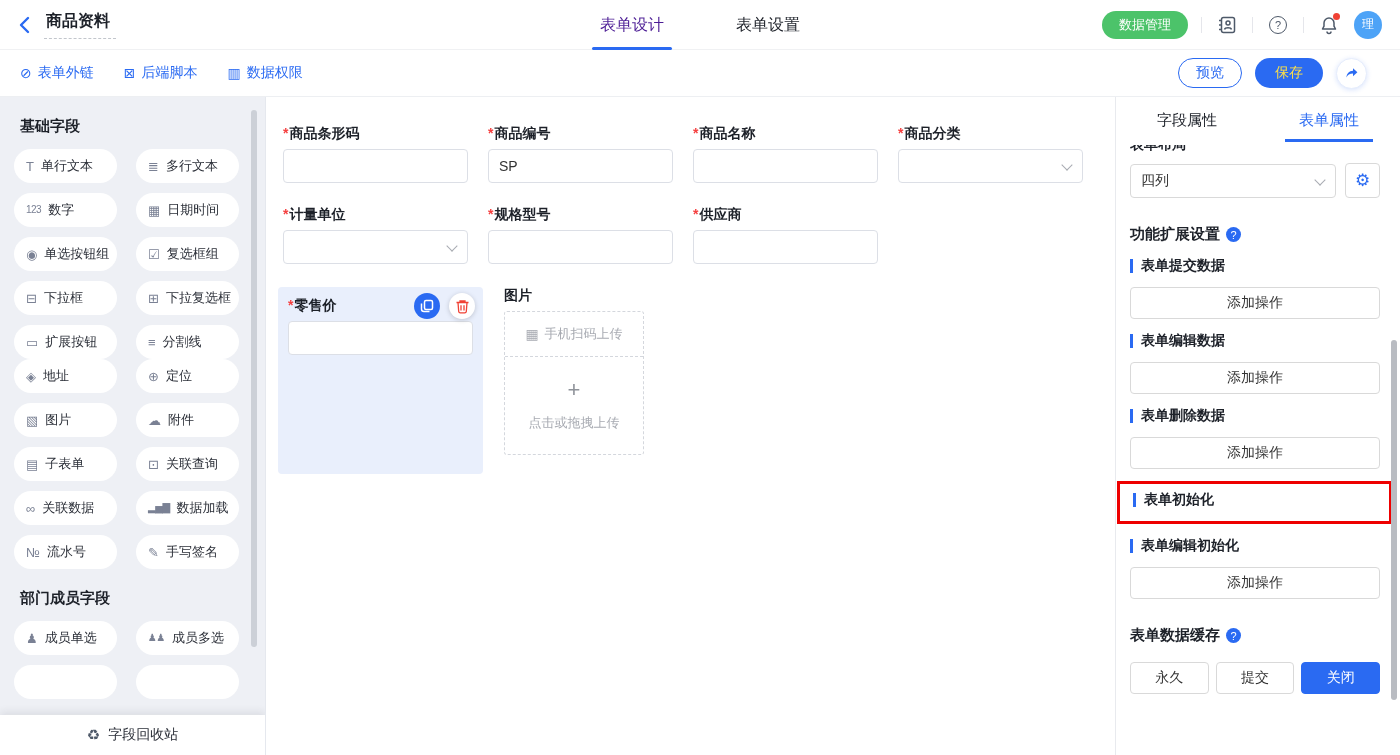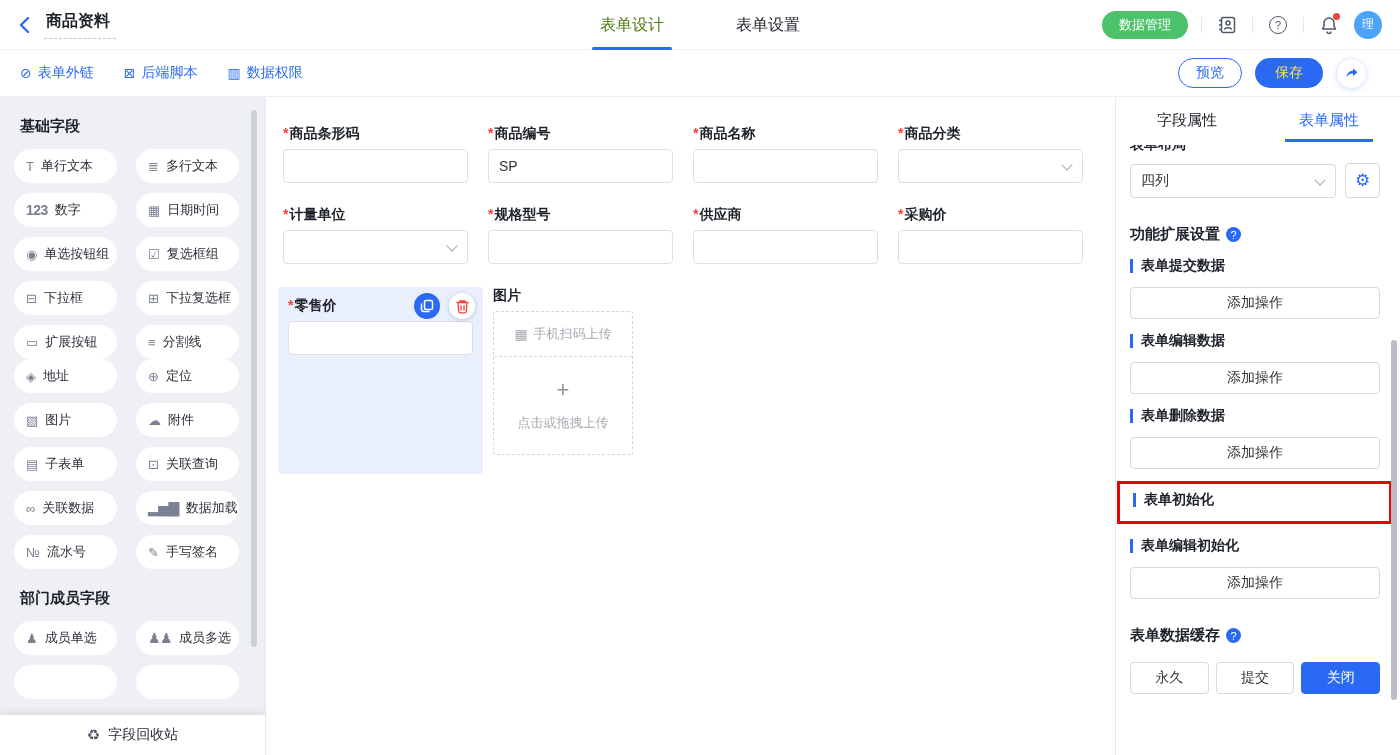--- a/index.html
+++ b/index.html
@@ -5,21 +5,21 @@
   html,body{margin:0;padding:0;background:#fff;}
   *{box-sizing:border-box;font-family:"Liberation Sans","DejaVu Sans",sans-serif;}
   .app{position:relative;width:1400px;height:755px;overflow:hidden;background:#fff;}
 
   
   .topbar{position:absolute;top:0;left:0;right:0;height:50px;background:#fff;border-bottom:1px solid #f0f1f3;display:flex;align-items:center;z-index:20;}
   .back{margin-left:16px;display:flex;align-items:center;cursor:pointer;}
   .title{margin-left:10px;font-size:16px;font-weight:700;color:#1d2129;border-bottom:1px dashed #c2c6cc;padding:0 6px 6px 2px;}
   .center-tabs{position:absolute;left:50%;transform:translateX(-50%);top:0;height:50px;display:flex;gap:56px;}
   .ttab{display:flex;align-items:center;font-size:16px;color:#1d2129;padding:0 8px;position:relative;cursor:pointer;}
-  .ttab.active{color:#4d7c0f;}
+  .ttab.active{color:#4c1d95;}
   .ttab.active::after{content:"";position:absolute;left:0;right:0;bottom:0;height:3px;background:#2a6af2;border-radius:2px;}
   .top-right{margin-left:auto;display:flex;align-items:center;gap:13px;padding-right:18px;}
   .green-pill{height:28px;padding:0 17px;background:#4cc36a;color:#fff;border:none;border-radius:14px;font-size:13px;cursor:pointer;}
   .vdiv{width:1px;height:16px;background:#e5e6eb;}
   .icbtn{width:24px;height:24px;display:flex;align-items:center;justify-content:center;position:relative;cursor:pointer;}
   .help-circle{width:18px;height:18px;border-radius:50%;border:1.5px solid #4e5969;color:#4e5969;font-size:11px;display:flex;align-items:center;justify-content:center;}
   .reddot{position:absolute;top:0;right:1px;width:7px;height:7px;background:#f04134;border-radius:50%;}
   .avatar{width:28px;height:28px;border-radius:50%;background:#4da3f7;color:#fff;font-size:12px;display:flex;align-items:center;justify-content:center;cursor:pointer;}
 
   
@@ -31,30 +31,30 @@
   .btn-preview{width:64px;height:30px;border-radius:16px;border:1px solid #2a6af2;color:#2a6af2;background:#fff;font-size:14px;cursor:pointer;}
   .btn-save{width:68px;height:30px;border-radius:16px;border:none;color:#fde047;background:#2a6af2;font-size:14px;cursor:pointer;}
   .btn-share{width:31px;height:31px;border-radius:50%;background:#fff;border:1px solid #e6edfc;box-shadow:0 1px 5px rgba(42,106,242,.18);display:flex;align-items:center;justify-content:center;cursor:pointer;}
 
   
   .sidebar{position:absolute;top:97px;left:0;bottom:0;width:266px;background:#eef0f5;border-right:1px solid #e5e8ee;overflow:hidden;}
   .sec-title{font-size:15px;font-weight:700;color:#1d2129;margin:20px 0 13px 20px;}
   .pillgrid{display:grid;grid-template-columns:103px 103px;gap:10px 19px;padding-left:14px;}
   .pill{height:34px;border-radius:17px;background:#fff;display:flex;align-items:center;padding-left:12px;gap:7px;font-size:13px;color:#2b2f38;cursor:grab;white-space:nowrap;overflow:hidden;}
   .pic{font-size:13px;color:#7a8194;flex:0 0 auto;line-height:1;}
-  .pic.sm{font-size:14px;letter-spacing:-.5px;font-weight:700;}
+  .pic.sm{font-size:10px;letter-spacing:-.5px;font-weight:400;}
   .sb-thumb{position:absolute;right:8px;top:13px;width:6px;height:537px;border-radius:3px;background:#ccd0d7;}
   .recycle{position:absolute;left:0;right:0;bottom:0;height:40px;background:#fff;box-shadow:0 -3px 8px rgba(31,35,41,.09);display:flex;align-items:center;justify-content:center;gap:8px;font-size:14px;color:#2b2f38;z-index:6;cursor:pointer;}
   .recycle .g{color:#4e5969;font-size:15px;}
 
   
   .canvas{position:absolute;top:97px;left:267px;width:848px;bottom:0;background:#fff;overflow:hidden;}
   .cbody{padding:28px 0 0 16px;}
   .frow{display:flex;gap:20px;margin-bottom:23px;}
-  .frow3{display:flex;gap:10px;margin-bottom:0;}
+  .frow3{display:flex;gap:21px;margin-bottom:0;}
   .fcell{width:185px;}
   .flabel{font-size:14px;font-weight:700;color:#1d2129;margin-bottom:8px;line-height:16px;}
   .req{color:#f53f3f;margin-right:1px;}
   .finput{width:185px;height:34px;border:1px solid #dcdfe6;border-radius:4px;background:#fff;font-size:14px;color:#333;padding:0 10px;outline:none;}
   .fselect{position:relative;width:185px;height:34px;border:1px solid #dcdfe6;border-radius:4px;background:#fff;cursor:pointer;}
   .chev{position:absolute;right:11px;top:11px;width:8px;height:8px;border-right:1.6px solid #a8abb2;border-bottom:1.6px solid #a8abb2;transform:rotate(45deg);}
   .sel-block{width:205px;min-height:187px;background:#e9effc;border-radius:4px;padding:10px;position:relative;margin-left:-5px;cursor:pointer;}
   .sel-actions{position:absolute;top:6px;right:8px;display:flex;gap:9px;}
   .act{width:26px;height:26px;border-radius:50%;display:flex;align-items:center;justify-content:center;cursor:pointer;}
   .act.copy{background:#2a6af2;}
@@ -308,24 +308,20 @@
             </div>
         </div>
         <div class="fcell">
           <div class="flabel"><span class="req">*</span><span>规格型号</span></div>
           <input class="finput" value="" style="">
         </div>
         <div class="fcell">
           <div class="flabel"><span class="req">*</span><span>供应商</span></div>
           <input class="finput" value="" style="">
         </div>
-        <div class="fcell">
-          <div class="flabel"><span class="req">*</span><span>采购价</span></div>
-          <input class="finput" value="" style="">
-        </div>
       </div>
 
       <div class="frow3">
         <div class="sel-block">
           <div class="flabel"><span class="req">*</span><span>零售价</span></div>
           <div class="sel-actions">
             <span class="act copy">
               <svg width="14" height="14" viewBox="0 0 14 14" fill="none" stroke="#ffffff" stroke-width="1.5">
                   <rect x="4.5" y="1.5" width="8" height="9" rx="1.5"></rect>
                   <path d="M9.5 12.5h-5.5a2.5 2.5 0 0 1-2.5-2.5v-5.5"></path>

